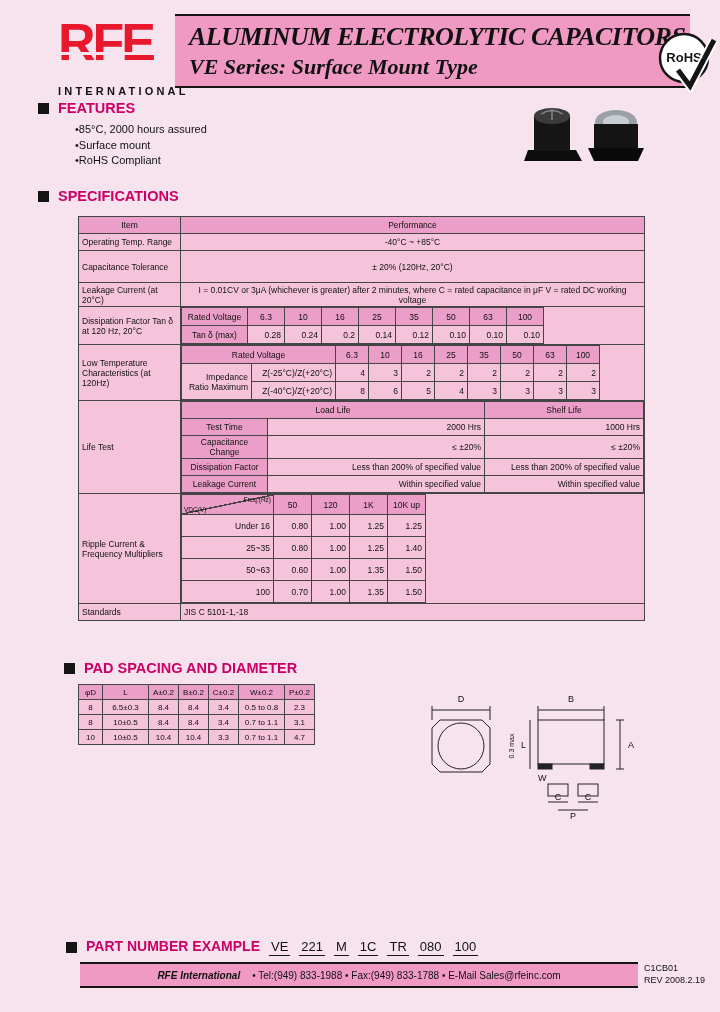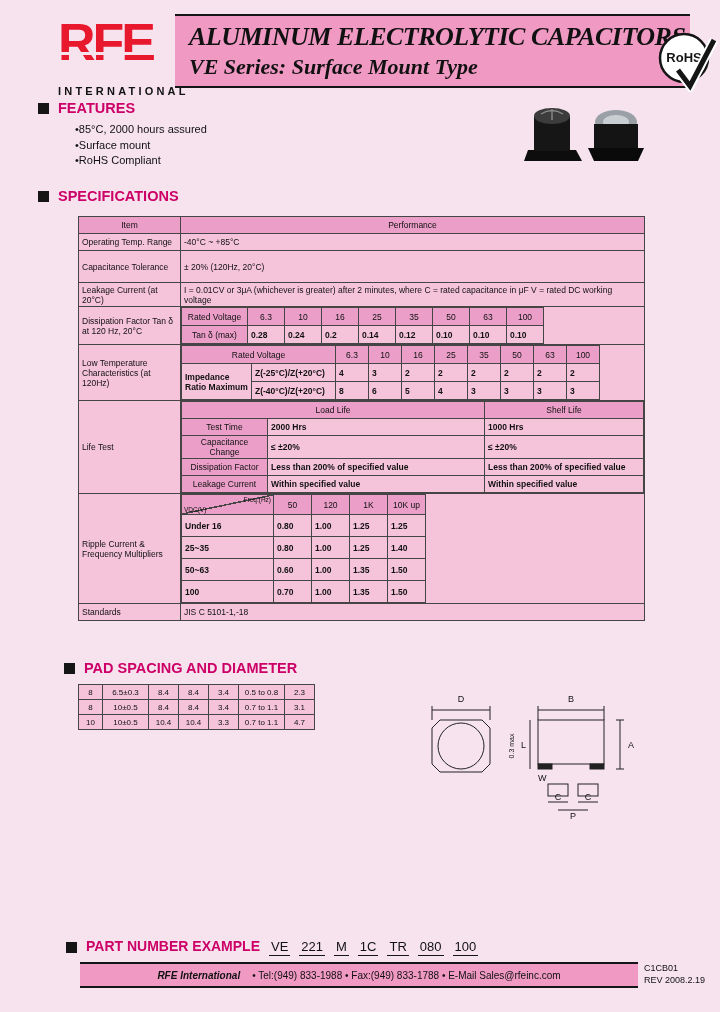--- a/index.html
+++ b/index.html
@@ -28,26 +28,26 @@
 
   
   .spec-wrap{position:absolute;left:78px;top:216px;width:567px;}
   table{border-collapse:collapse;}
   table.spec{width:567px;table-layout:fixed;padding-left:28px;}
   .spec th,.spec td,.inner th,.inner td,.pad-table th,.pad-table td{
     border:1px solid #454545;font-size:8.5px;font-weight:normal;padding:1px 3px;background:#f5c3da;}
   .spec th,.inner th,.pad-table th{background:#eb9ec7;text-align:center;}
   .lbl{text-align:left;vertical-align:middle;}
   .lblh{text-align:left;}
-  .ctr{text-align:left;}
+  .ctr{text-align:center;}
   .lft{text-align:left;padding-left:6px;}
   .small{font-size:8px;}
   .nest{padding:0 !important;vertical-align:top;}
   table.inner{table-layout:fixed;}
-  .inner td{text-align:left;font-weight:bold;}
+  .inner td{text-align:right;}
   .corner{position:relative;padding:0 !important;}
   .corner::before{content:"";position:absolute;left:0;top:0;right:0;bottom:0;
     background:linear-gradient(to bottom right,transparent 48%,#454545 48%,#454545 52%,transparent 52%);}
   .c-top{position:absolute;top:1px;right:2px;font-size:6.5px;}
   .c-bot{position:absolute;bottom:1px;left:2px;font-size:6.5px;}
   .zlbl{font-size:7.5px;}
 
   .pad-wrap{position:absolute;left:78px;top:684px;}
   table.pad-table{table-layout:fixed;width:236px;}
   .pad-table td{text-align:center;font-size:8px;}
@@ -355,20 +355,29 @@
     <colgroup>
           <col style="width:24px">
           <col style="width:46px">
           <col style="width:30px">
           <col style="width:30px">
           <col style="width:30px">
           <col style="width:46px">
           <col style="width:30px">
         </colgroup>
     <tbody>
+    <tr style="height:15px">
+      <th>φD</th>
+      <th>L</th>
+      <th>A±0.2</th>
+      <th>B±0.2</th>
+      <th>C±0.2</th>
+      <th>W±0.2</th>
+      <th>P±0.2</th>
+    </tr>
     <tr style="height:15px">
       <td>8</td>
       <td>6.5±0.3</td>
       <td>8.4</td>
       <td>8.4</td>
       <td>3.4</td>
       <td>0.5 to 0.8</td>
       <td>2.3</td>
     </tr>
     <tr style="height:15px">

